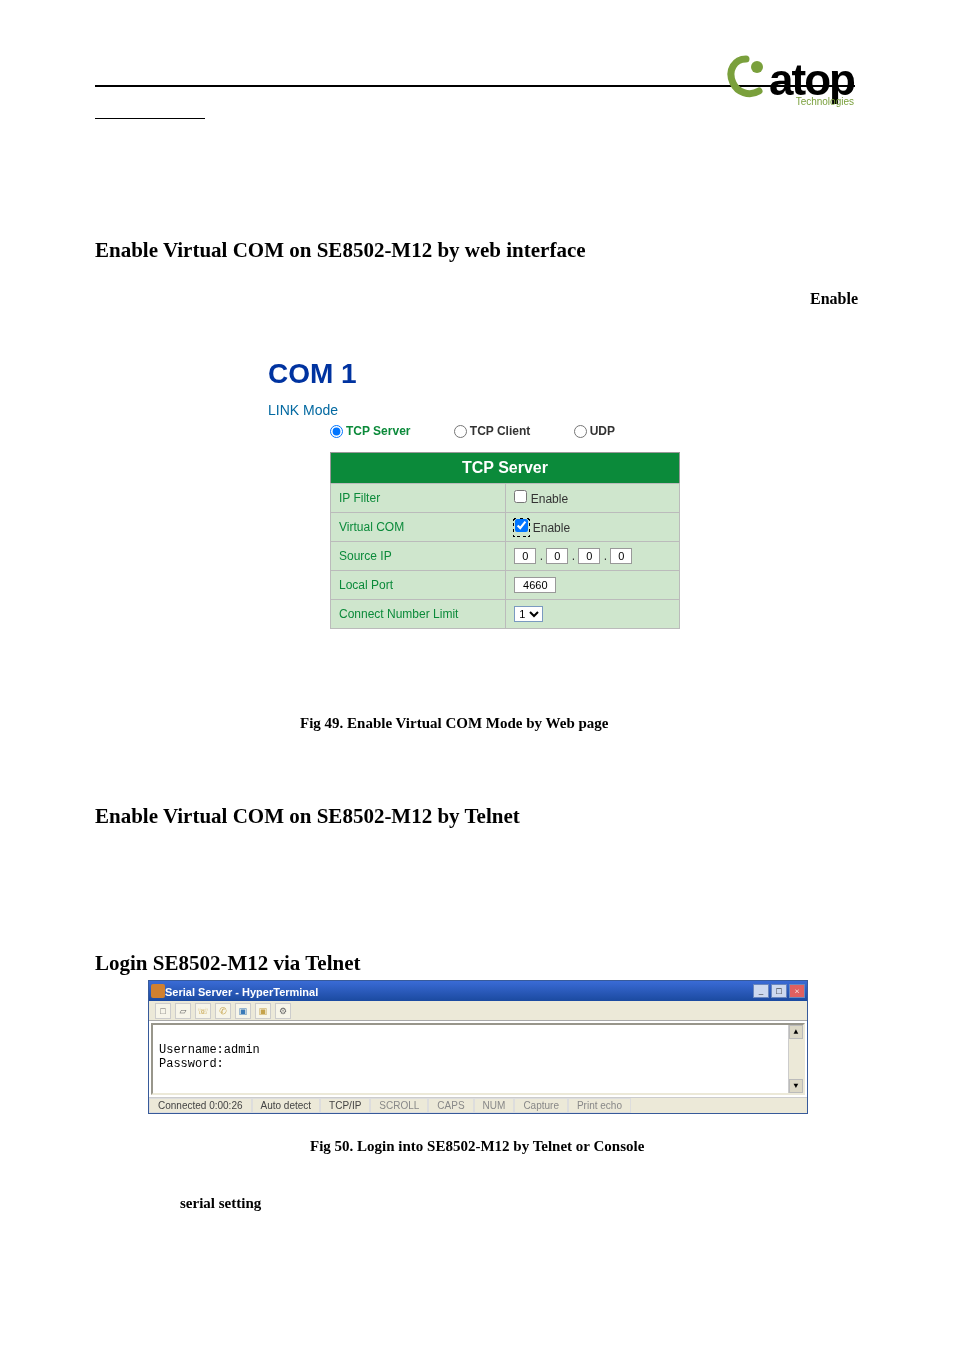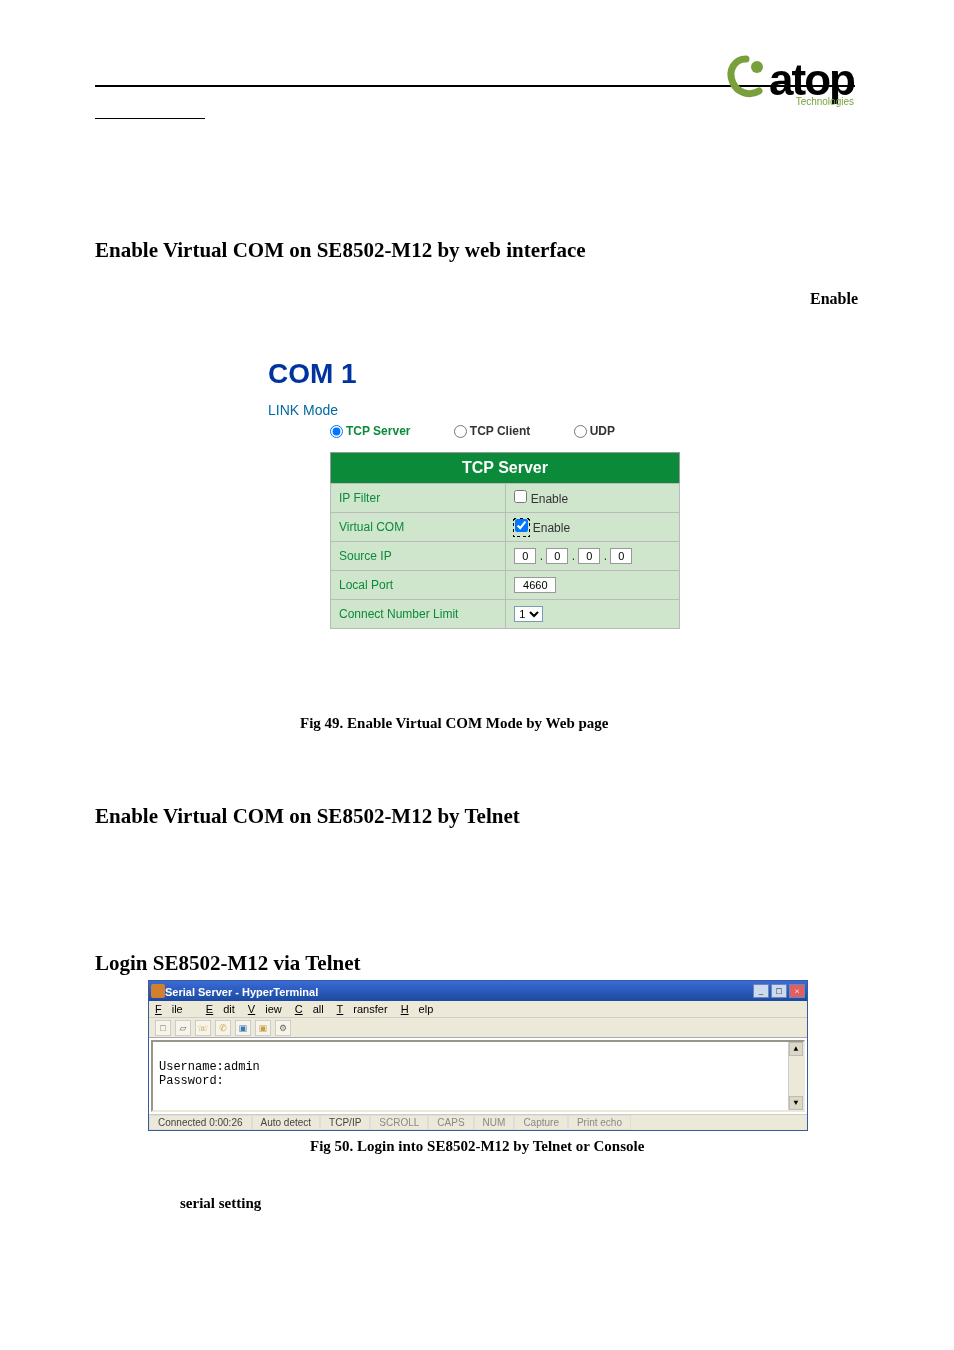--- a/index.html
+++ b/index.html
@@ -329,28 +329,20 @@
     <div class="ht-title-left">
       <span style="width:14px;height:14px;background:#d08030;border-radius:2px;display:inline-block;"></span>
       <span class="ht-title-text">Serial Server - HyperTerminal</span>
     </div>
     <div class="ht-title-btns">
       <div class="ht-btn">_</div>
       <div class="ht-btn">□</div>
       <div class="ht-btn close">×</div>
     </div>
   </div>
-  <div class="ht-menu">
-    <span><span class="u">F</span><span>ile</span></span>
-    <span><span class="u">E</span>dit</span>
-    <span><span class="u">V</span>iew</span>
-    <span><span class="u">C</span>all</span>
-    <span><span class="u">T</span>ransfer</span>
-    <span><span class="u">H</span>elp</span>
-  </div>
   <div class="ht-toolbar">
     <div class="ht-tool">□</div>
     <div class="ht-tool">▱</div>
     <div class="ht-tool" style="color:#c5a24a;">☏</div>
     <div class="ht-tool" style="color:#c5a24a;">✆</div>
     <div class="ht-tool" style="color:#3a7ab8;">▣</div>
     <div class="ht-tool" style="color:#c5a24a;">▣</div>
     <div class="ht-tool">⚙</div>
   </div>
   <div class="ht-body">

